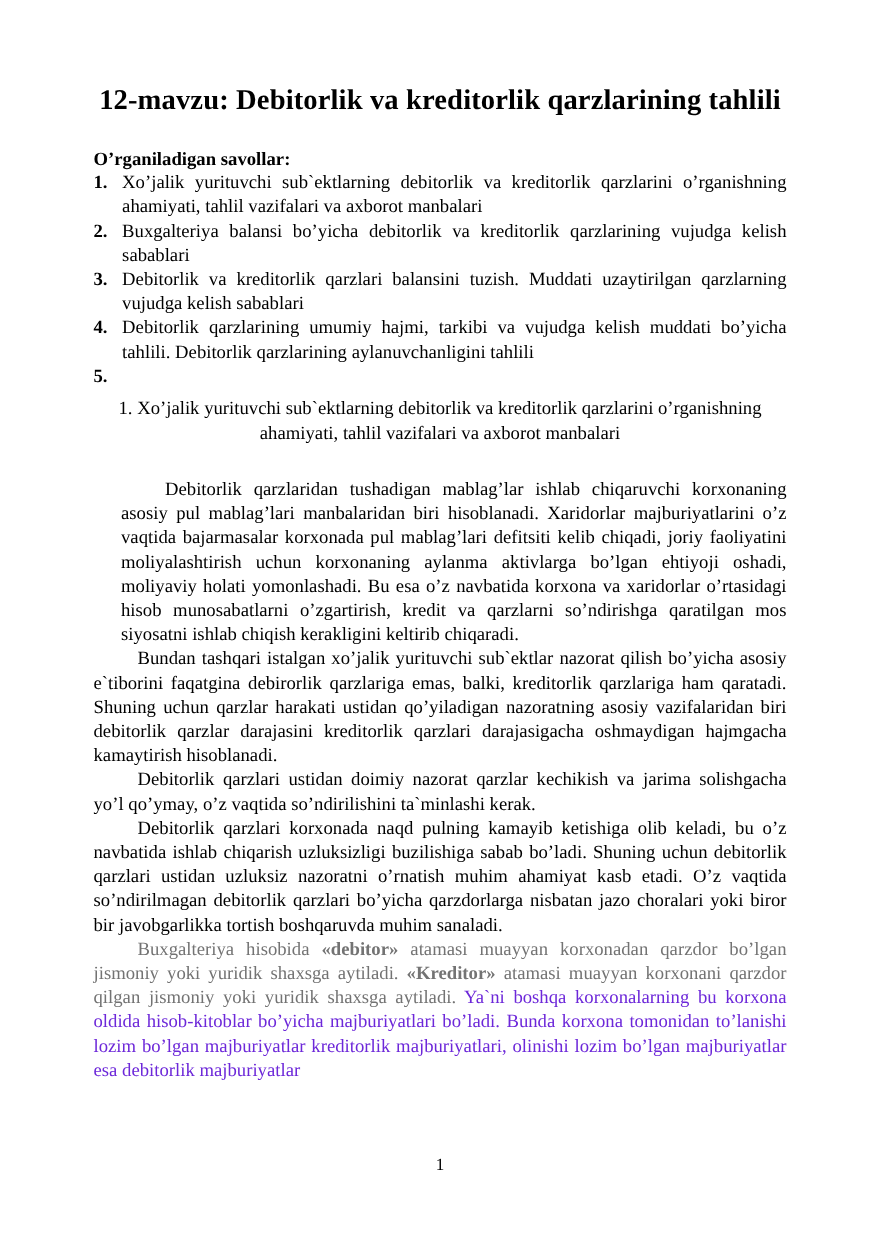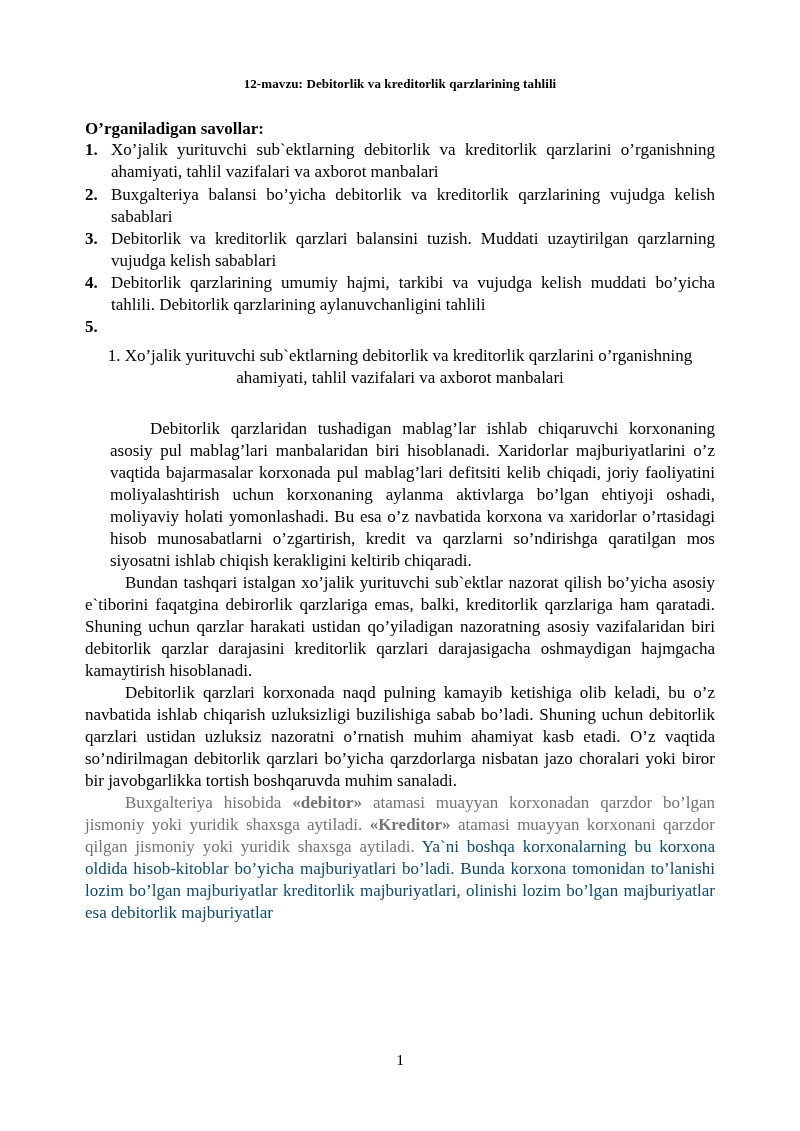--- a/index.html
+++ b/index.html
@@ -20,21 +20,21 @@
     color: #000000;
   }
   .content {
     position: absolute;
     left: 85px;
     top: 0;
     width: 630px;
   }
   .doc-title {
     text-align: center;
-    font-size: 13px;
+    font-size: 26px;
     font-weight: bold;
     margin: 0;
     padding-top: 76px;
     line-height: 1.18;
     letter-spacing: 0.1px;
   }
   .subheading {
     font-size: 17px;
     font-weight: bold;
     margin: 0;
@@ -76,21 +76,21 @@
     text-align: justify;
     text-justify: inter-word;
     margin: 0;
     text-indent: 40px;
   }
   p.body.first {
     padding-top: 29px;
     margin-left: 25px;
   }
   .red-ink { color: #737373; }
-  .blk-ink { color: #0c4a6e; }
+  .blk-ink { color: #6d28d9; }
   b.term { font-weight: bold; }
   .page-number {
     position: absolute;
     left: 0;
     right: 0;
     top: 1052px;
     text-align: center;
     font-size: 15.5px;
     line-height: 1;
   }
@@ -127,20 +127,21 @@
         <span class="num">5.</span>
       </li>
     </ol>
 
     <h2 class="section-heading">1. Xo’jalik yurituvchi sub`ektlarning debitorlik va kreditorlik qarzlarini o’rganishning ahamiyati, tahlil vazifalari va axborot manbalari</h2>
 
     <p class="body first">Debitorlik qarzlaridan tushadigan mablag’lar ishlab chiqaruvchi korxonaning asosiy pul mablag’lari manbalaridan biri hisoblanadi. Xaridorlar majburiyatlarini o’z vaqtida bajarmasalar korxonada pul mablag’lari defitsiti kelib chiqadi, joriy faoliyatini moliyalashtirish uchun korxonaning aylanma aktivlarga bo’lgan ehtiyoji oshadi, moliyaviy holati yomonlashadi. Bu esa o’z navbatida korxona va xaridorlar o’rtasidagi hisob munosabatlarni o’zgartirish, kredit va qarzlarni so’ndirishga qaratilgan mos siyosatni ishlab chiqish kerakligini keltirib chiqaradi.</p>
 
     <p class="body">Bundan tashqari istalgan xo’jalik yurituvchi sub`ektlar nazorat qilish bo’yicha asosiy e`tiborini faqatgina debirorlik qarzlariga emas, balki, kreditorlik qarzlariga ham qaratadi. Shuning uchun qarzlar harakati ustidan qo’yiladigan nazoratning asosiy vazifalaridan biri debitorlik qarzlar darajasini kreditorlik qarzlari darajasigacha oshmaydigan hajmgacha kamaytirish hisoblanadi.</p>
 
+    <p class="body">Debitorlik qarzlari ustidan doimiy nazorat qarzlar kechikish va jarima solishgacha yo’l qo’ymay, o’z vaqtida so’ndirilishini ta`minlashi kerak.</p>
 
     <p class="body">Debitorlik qarzlari korxonada naqd pulning kamayib ketishiga olib keladi, bu o’z navbatida ishlab chiqarish uzluksizligi buzilishiga sabab bo’ladi. Shuning uchun debitorlik qarzlari ustidan uzluksiz nazoratni o’rnatish muhim ahamiyat kasb etadi. O’z vaqtida so’ndirilmagan debitorlik qarzlari bo’yicha qarzdorlarga nisbatan jazo choralari yoki biror bir javobgarlikka tortish boshqaruvda muhim sanaladi.</p>
 
     <p class="body">
       <span class="red-ink">Buxgalteriya hisobida </span><b class="term red-ink">«debitor»</b><span class="red-ink"> atamasi muayyan korxonadan qarzdor bo’lgan jismoniy yoki yuridik shaxsga aytiladi. </span><b class="term red-ink">«Kreditor»</b><span class="red-ink"> atamasi muayyan korxonani qarzdor qilgan jismoniy yoki yuridik shaxsga aytiladi.</span><span class="blk-ink"> Ya`ni boshqa korxonalarning bu korxona oldida hisob-kitoblar bo’yicha majburiyatlari bo’ladi. Bunda  korxona tomonidan to’lanishi lozim bo’lgan majburiyatlar kreditorlik majburiyatlari, olinishi lozim bo’lgan majburiyatlar esa debitorlik majburiyatlar</span>
     </p>
 
   </div>
 
   <div class="page-number">1</div>

